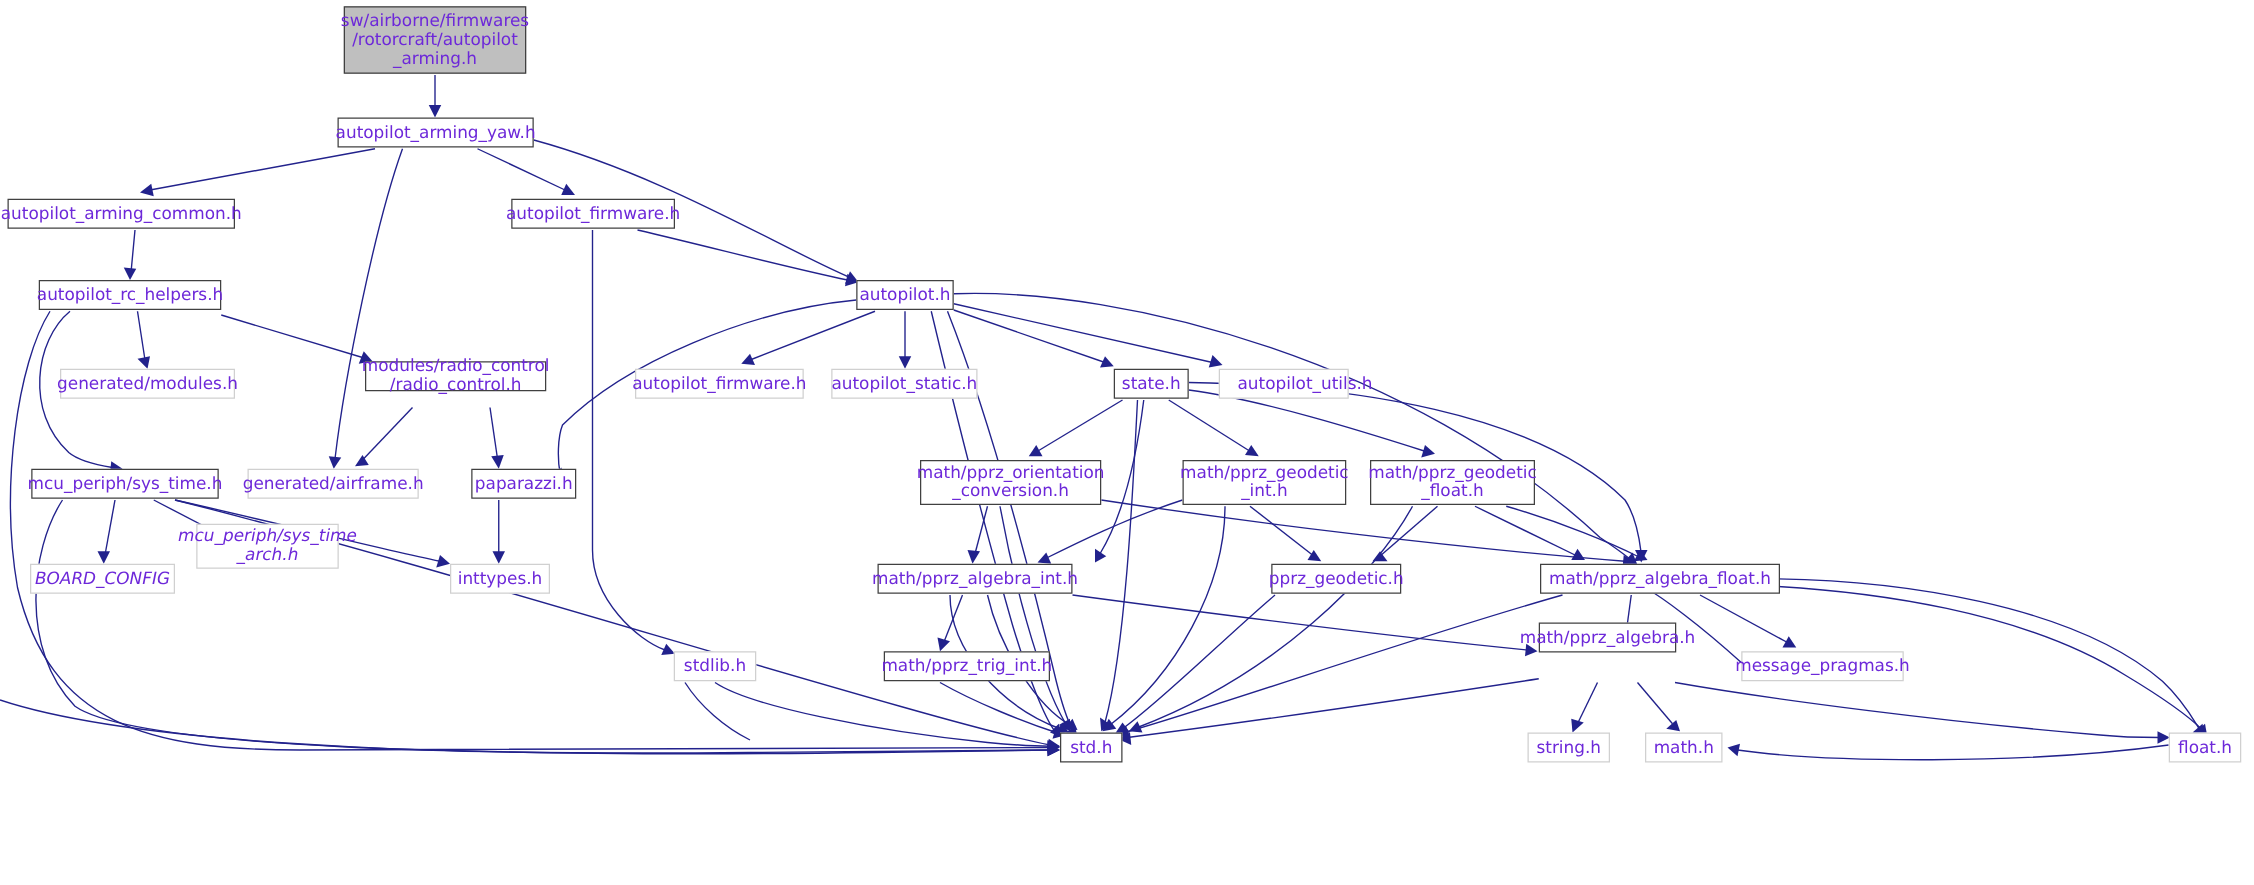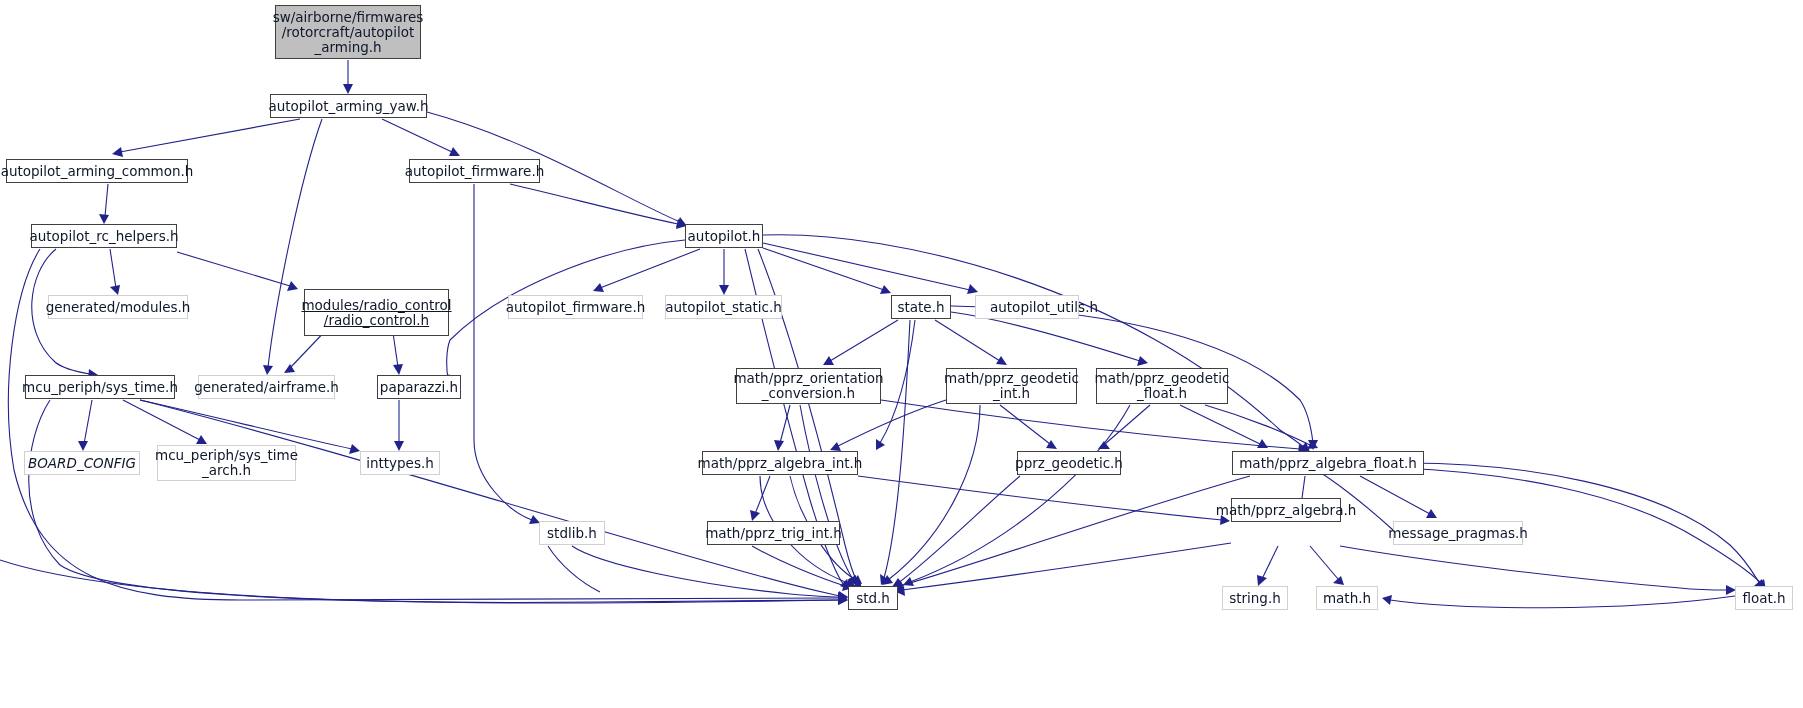--- a/index.html
+++ b/index.html
@@ -1,21 +1,21 @@
 <!DOCTYPE html>
 <html><head>
 <meta charset="utf-8">
 <style>
   html,body{margin:0;padding:0;background:#ffffff;}
   body{width:1803px;height:708px;overflow:hidden;
        font-family:"DejaVu Sans","Liberation Sans",sans-serif;}
   #graph{position:absolute;left:0;top:0;width:1803px;height:708px;}
   .nodebox{position:absolute;box-sizing:border-box;display:flex;
            align-items:center;justify-content:center;text-align:center;
-           font-size:13.5px;line-height:15px;color:#0f172a;
+           font-size:13.5px;line-height:15px;color:#6d28d9;
            background:#ffffff;border:1px solid #d0d0d0;white-space:pre;}
   .nodebox.solid{border:1px solid #404040;}
   .nodebox.root{background:#bfbfbf;border:1px solid #404040;}
   .edge{fill:none;stroke:#22228c;stroke-width:1.1px;}
   .arrow{fill:#22228c;stroke:none;}
 </style>
 </head>
 <body>
 
 <svg id="graph" viewBox="0 0 1803 708" xmlns="http://www.w3.org/2000/svg">
@@ -216,37 +216,37 @@
 <div id="nodes">
     <div class="nodebox root" style="left: 275px; top: 5px; width: 146px; height: 54px;">sw/airborne/firmwares
 /rotorcraft/autopilot
 _arming.h</div>
     <div class="nodebox solid" style="left: 270px; top: 94px; width: 157px; height: 24px;">autopilot_arming_yaw.h</div>
     <div class="nodebox solid" style="left: 6px; top: 159px; width: 182px; height: 24px;">autopilot_arming_common.h</div>
     <div class="nodebox solid" style="left: 409px; top: 159px; width: 131px; height: 24px;">autopilot_firmware.h</div>
     <div class="nodebox solid" style="left: 31px; top: 224px; width: 146px; height: 24px;">autopilot_rc_helpers.h</div>
     <div class="nodebox solid" style="left: 685px; top: 224px; width: 78px; height: 24px;">autopilot.h</div>
     <div class="nodebox" style="left: 48px; top: 295px; width: 140px; height: 24px;">generated/modules.h</div>
-    <div class="nodebox solid" style="left: 304px; top: 289px; width: 145px; height: 47px; text-decoration: underline;">modules/radio_control
+    <div class="nodebox solid" style="left: 292px; top: 289px; width: 145px; height: 24px;">modules/radio_control
 /radio_control.h</div>
     <div class="nodebox" style="left: 508px; top: 295px; width: 135px; height: 24px;">autopilot_firmware.h</div>
     <div class="nodebox" style="left: 665px; top: 295px; width: 117px; height: 24px;">autopilot_static.h</div>
     <div class="nodebox solid" style="left: 891px; top: 295px; width: 60px; height: 24px;">state.h</div>
     <div class="nodebox" style="left: 975px; top: 295px; width: 104px; height: 24px; padding-left: 34px;">autopilot_utils.h</div>
     <div class="nodebox solid" style="left: 25px; top: 375px; width: 150px; height: 24px;">mcu_periph/sys_time.h</div>
     <div class="nodebox" style="left: 198px; top: 375px; width: 137px; height: 24px;">generated/airframe.h</div>
     <div class="nodebox solid" style="left: 377px; top: 375px; width: 84px; height: 24px;">paparazzi.h</div>
     <div class="nodebox solid" style="left: 736px; top: 368px; width: 145px; height: 36px;">math/pprz_orientation
 _conversion.h</div>
     <div class="nodebox solid" style="left: 946px; top: 368px; width: 131px; height: 36px;">math/pprz_geodetic
 _int.h</div>
     <div class="nodebox solid" style="left: 1096px; top: 368px; width: 132px; height: 36px;">math/pprz_geodetic
 _float.h</div>
     <div class="nodebox" style="left: 24px; top: 451px; width: 116px; height: 24px; font-style: italic;">BOARD_CONFIG</div>
-    <div class="nodebox" style="left: 157px; top: 445px; width: 139px; height: 36px;">mcu_periph/sys_time
+    <div class="nodebox" style="left: 157px; top: 419px; width: 114px; height: 36px; font-style: italic;">mcu_periph/sys_time
 _arch.h</div>
     <div class="nodebox" style="left: 360px; top: 451px; width: 80px; height: 24px;">inttypes.h</div>
     <div class="nodebox solid" style="left: 702px; top: 451px; width: 156px; height: 24px;">math/pprz_algebra_int.h</div>
     <div class="nodebox solid" style="left: 1017px; top: 451px; width: 104px; height: 24px;">pprz_geodetic.h</div>
     <div class="nodebox solid" style="left: 1232px; top: 451px; width: 192px; height: 24px;">math/pprz_algebra_float.h</div>
     <div class="nodebox" style="left: 539px; top: 521px; width: 66px; height: 24px;">stdlib.h</div>
     <div class="nodebox solid" style="left: 686px; top: 521px; width: 133px; height: 24px; margin-left: 21px;">math/pprz_trig_int.h</div>
     <div class="nodebox solid" style="left: 1231px; top: 498px; width: 110px; height: 24px;">math/pprz_algebra.h</div>
     <div class="nodebox" style="left: 1393px; top: 521px; width: 130px; height: 24px;">message_pragmas.h</div>
     <div class="nodebox solid" style="left: 848px; top: 586px; width: 50px; height: 24px;">std.h</div>

